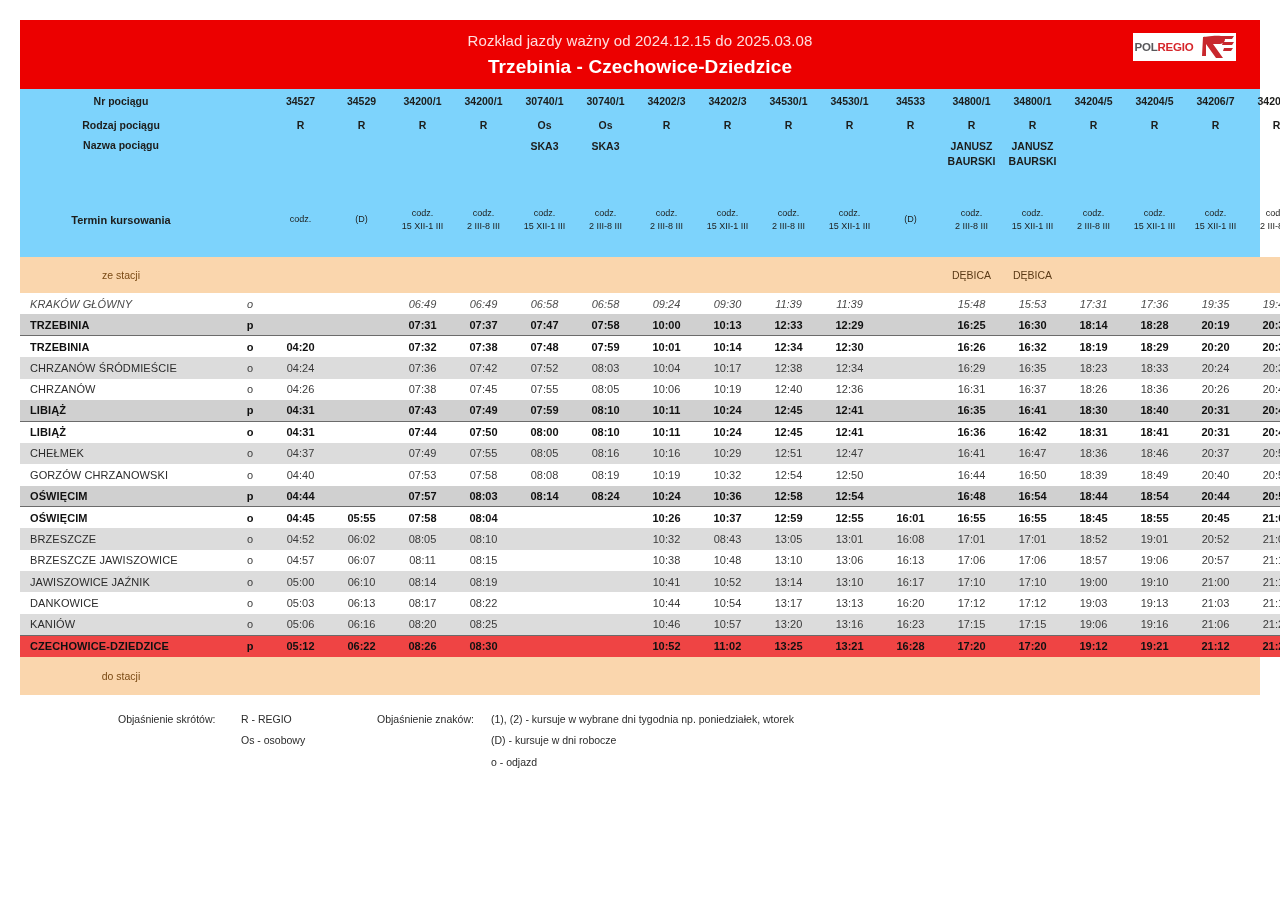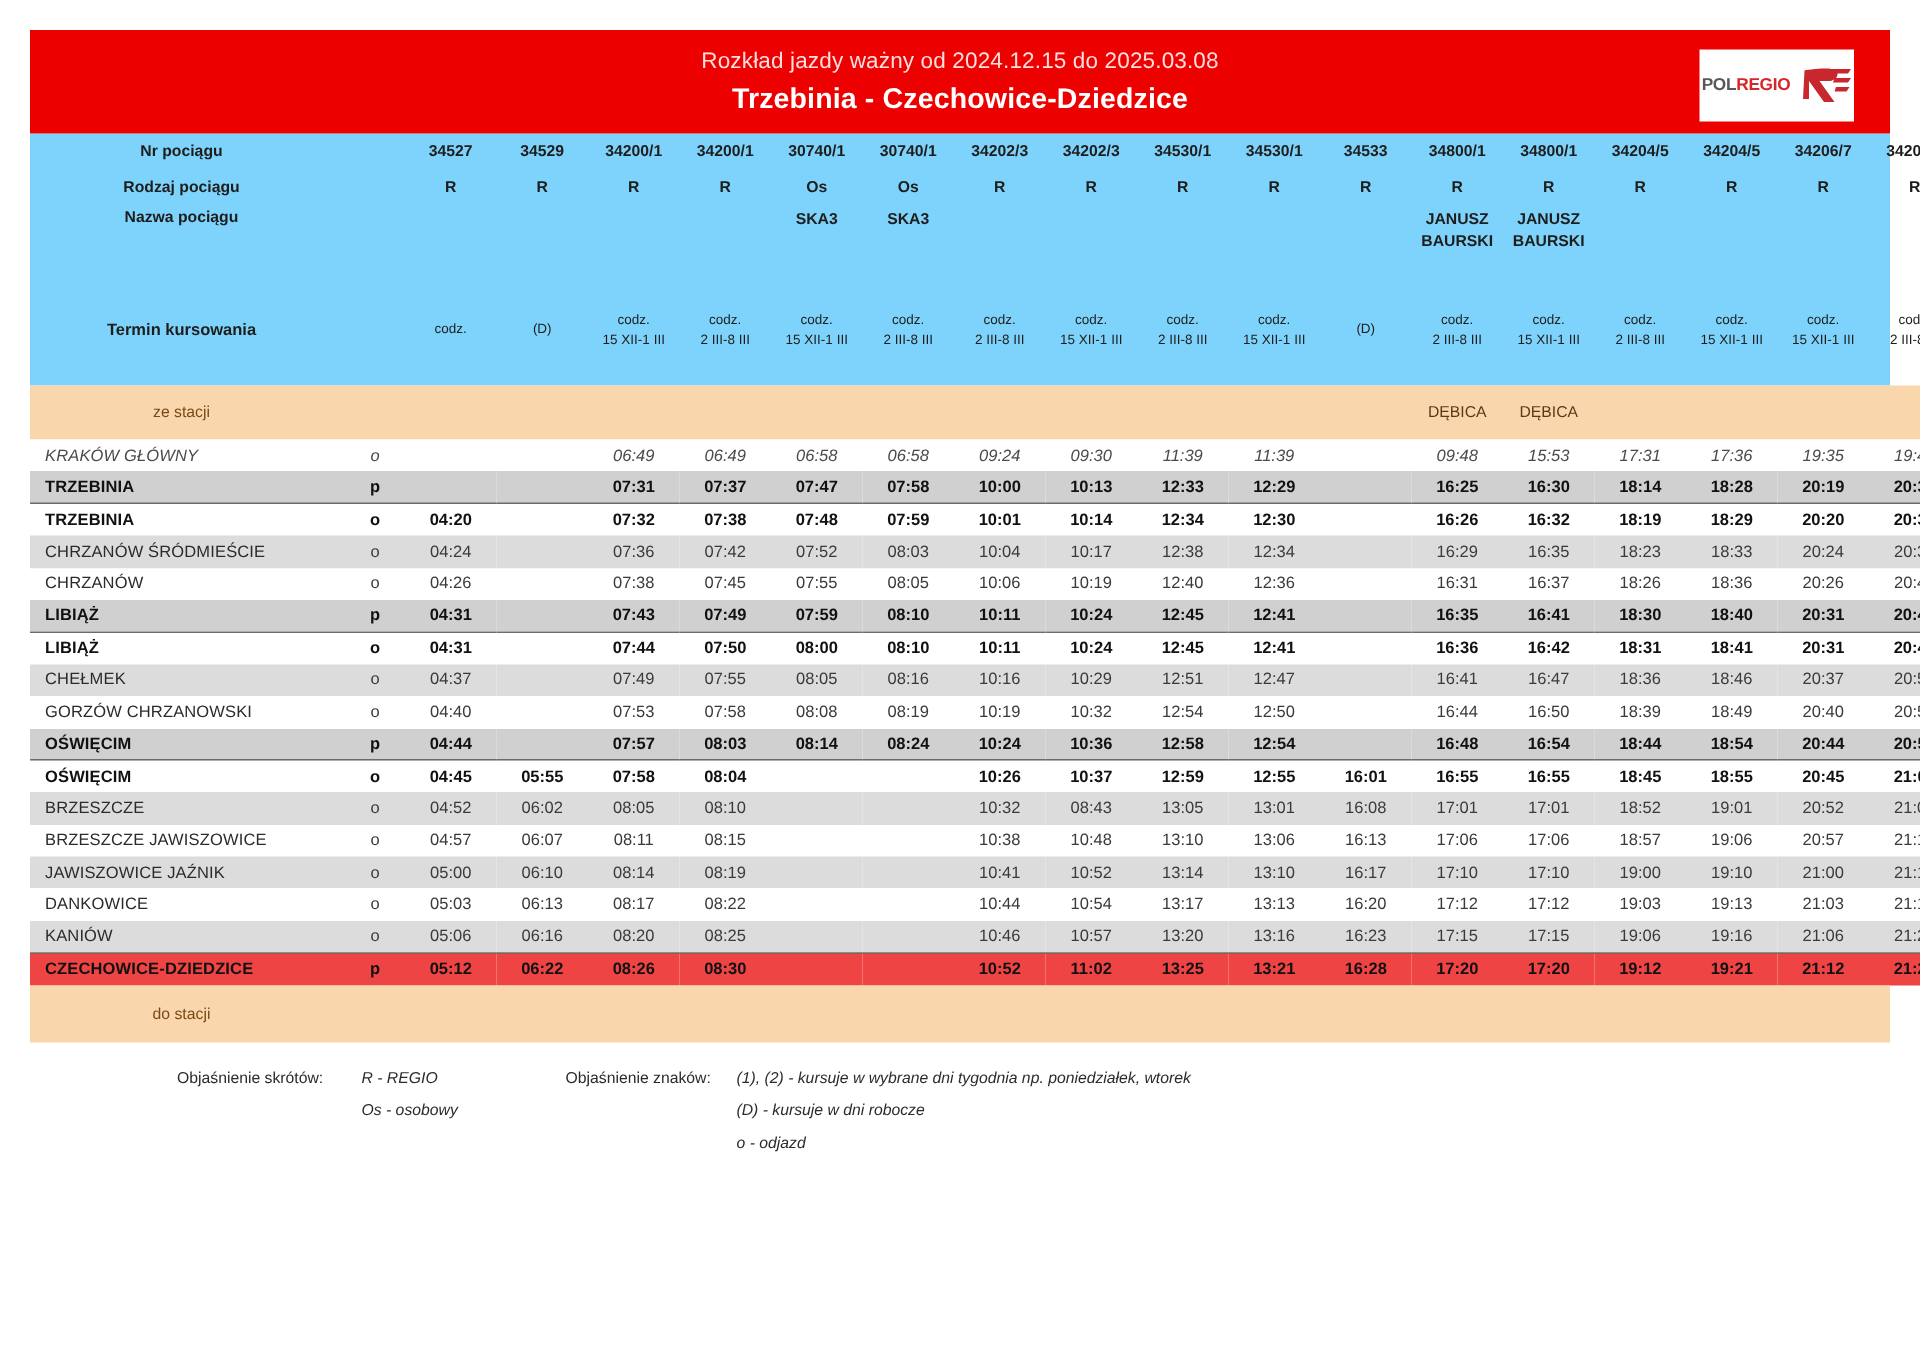--- a/index.html
+++ b/index.html
@@ -43,21 +43,21 @@
   .titlebar .line2 {
     color: #ffffff;
     font-size: 19px;
     font-weight: bold;
     letter-spacing: .1px;
     line-height: 1.55;
   }
   .logo-box {
     position: absolute;
     right: 24px; top: 13px;
-    width: 103px; height: 48px;
+    width: 103px; height: 28px;
     background: #fff;
     display: flex;
     align-items: center;
     justify-content: center;
     gap: 7px;
   }
   .logo-text { font-size: 11.5px; font-weight: bold; letter-spacing: -0.2px; }
   .logo-text .pol { color: #58585b; }
   .logo-text .regio { color: #d6262b; }
   .logo-mark { display: block; }
@@ -152,21 +152,21 @@
     margin-top: 18px;
     font-size: 10.5px;
     color: #2b2b2b;
     height: 110px;
   }
   .notes .col-a { position: absolute; left: 98px; top: 0; }
   .notes .col-b { position: absolute; left: 357px; top: 0; }
   .notes .row { display: flex; margin-bottom: 0; height: 21.5px; align-items: flex-start;}
   .notes .ttl { width: 123px; }
   .notes .ttl2 { width: 114px; }
-  .notes .val { white-space: nowrap; font-style: italic; }
+  .notes .val { white-space: nowrap; }
 </style>
 </head>
 <body>
 
 <div id="page">
   <div class="sheet">
 
     <div class="titlebar">
       <div class="line1">Rozkład jazdy ważny od 2024.12.15 do 2025.03.08</div>
       <div class="line2">Trzebinia - Czechowice-Dziedzice</div>
@@ -428,21 +428,21 @@
             <td class="tm"></td>
             <td class="tm">06:49</td>
             <td class="tm">06:49</td>
             <td class="tm">06:58</td>
             <td class="tm">06:58</td>
             <td class="tm">09:24</td>
             <td class="tm">09:30</td>
             <td class="tm">11:39</td>
             <td class="tm">11:39</td>
             <td class="tm"></td>
-            <td class="tm">09:48</td>
+            <td class="tm">15:48</td>
             <td class="tm">15:53</td>
             <td class="tm">17:31</td>
             <td class="tm">17:36</td>
             <td class="tm">19:35</td>
             <td class="tm">19:45</td>
           </tr>
           <tr class="arr">
             <td class="st">TRZEBINIA</td>
             <td class="pd">p</td>
             <td class="tm"></td>

